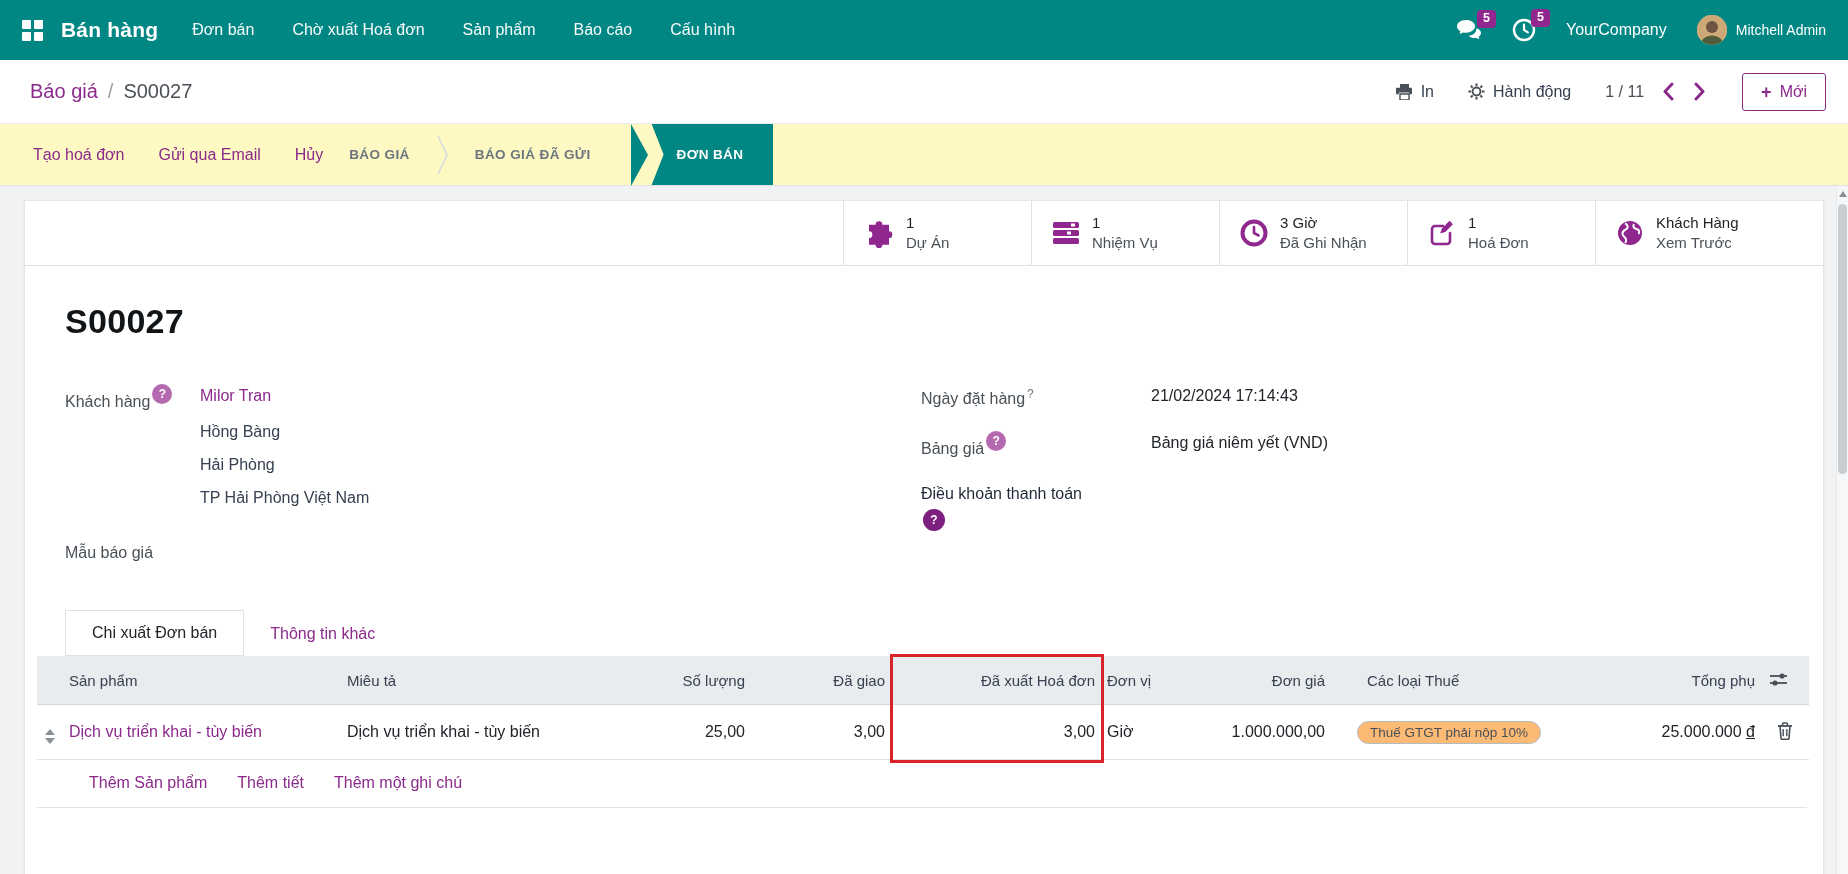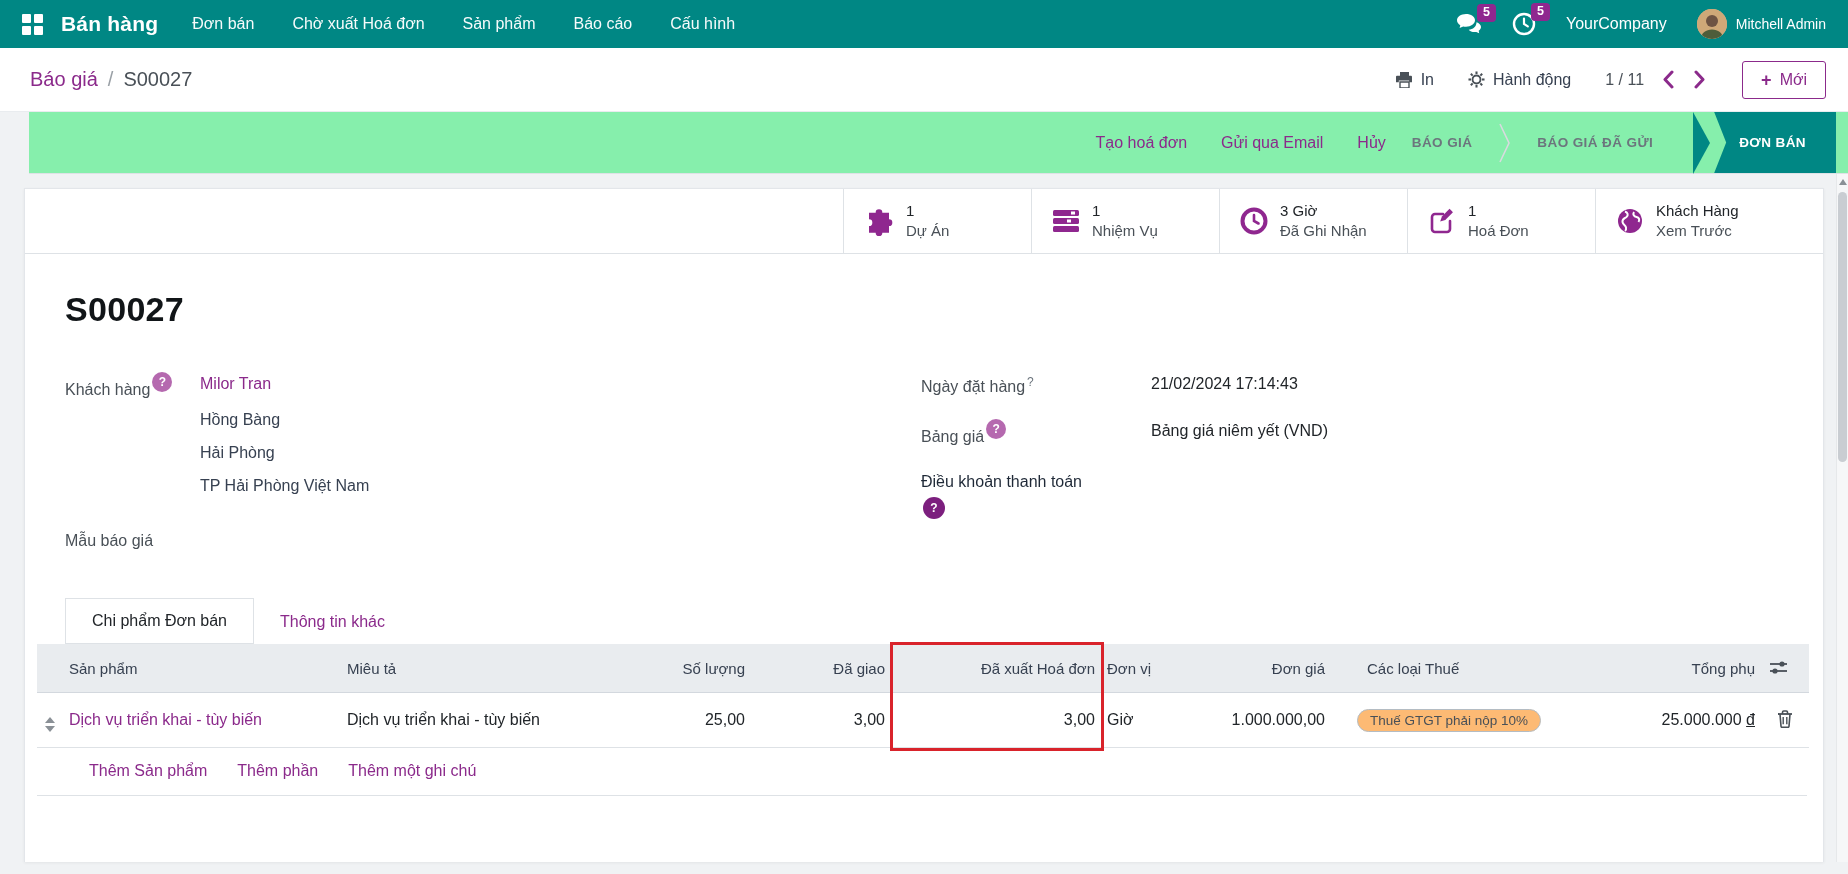--- a/index.html
+++ b/index.html
@@ -13,21 +13,21 @@
     --text-mid:#374151;
     --text-gray:#495057;
     --text-muted:#6c757d;
     --border:#dee2e6;
   }
   *{box-sizing:border-box;margin:0;padding:0;}
   html,body{width:1848px;height:874px;overflow:hidden;}
   body{font-family:"Liberation Sans","DejaVu Sans",sans-serif;font-size:16px;color:var(--text-dark);background:#f0f2f4;}
 
   
-  .topbar{height:48px;background:var(--topbar-bg);display:flex;align-items:center;justify-content:space-between;padding:0 22px;color:#fff;}
+  .topbar{height:60px;background:var(--topbar-bg);display:flex;align-items:center;justify-content:space-between;padding:0 22px;color:#fff;}
   .topbar-left{display:flex;align-items:center;gap:8px;}
   .apps-grid{display:grid;grid-template-columns:9px 9px;grid-template-rows:9px 9px;gap:3px;margin-right:10px;cursor:pointer;}
   .apps-grid span{background:#fff;border-radius:1px;display:block;}
   .app-name{font-size:21px;font-weight:700;margin-right:26px;letter-spacing:.2px;}
   .top-menu{display:flex;align-items:center;gap:38px;font-size:16px;}
   .top-menu .menu-item{color:#fff;cursor:pointer;opacity:.97;}
   .topbar-right{display:flex;align-items:center;gap:30px;}
   .icon-badge{position:relative;display:flex;align-items:center;cursor:pointer;}
   .count-badge{position:absolute;top:-9px;right:-14px;background:var(--badge-bg);color:#fff;font-size:12.5px;font-weight:700;padding:2px 6px;border-radius:4px;line-height:1.1;}
   .company-name{font-size:16px;}
@@ -42,21 +42,21 @@
   .breadcrumb .bc-sep{color:#9aa0a6;}
   .breadcrumb .bc-current{color:#495057;}
   .cp-controls{display:flex;align-items:center;gap:34px;}
   .cp-btn{display:flex;align-items:center;gap:8px;color:var(--text-mid);font-size:16px;cursor:pointer;background:none;border:none;font-family:inherit;}
   .pager{display:flex;align-items:center;gap:16px;}
   .pager-text{font-size:16px;color:var(--text-gray);}
   .pager-arrow{background:none;border:none;cursor:pointer;display:flex;align-items:center;padding:2px;}
   .btn-new{display:flex;align-items:center;gap:8px;border:1px solid var(--accent);color:var(--accent);background:#fff;font-size:16px;padding:9px 18px;border-radius:3px;cursor:pointer;font-family:inherit;}
   .btn-new .plus{font-weight:700;font-size:18px;line-height:1;}
 
-  .cp-row2{height:62px;background:#86efac;display:flex;align-items:stretch;justify-content:flex-end;border-bottom:1px solid var(--border);padding-right:12px;margin-left:29px;}
+  .cp-row2{height:62px;background:#fef9c3;display:flex;align-items:stretch;justify-content:flex-start;border-bottom:1px solid var(--border);padding-right:12px;}
   .action-buttons{display:flex;align-items:center;gap:34px;padding-left:33px;}
   .action-link{color:var(--accent);font-size:16px;cursor:pointer;background:none;border:none;font-family:inherit;}
   .statusbar{display:flex;align-items:stretch;}
   .stage{display:flex;align-items:center;font-size:13.5px;font-weight:700;letter-spacing:.4px;color:var(--text-muted);padding:0 26px;cursor:pointer;}
   .stage-sep{align-self:center;}
   .stage-current-wrap{position:relative;display:flex;align-items:stretch;margin-left:14px;cursor:pointer;}
   .stage-arrowhead{position:absolute;left:0;top:50%;transform:translateY(-50%);width:0;height:0;border-top:31px solid transparent;border-bottom:31px solid transparent;border-left:17px solid var(--topbar-bg);}
   .stage-current{display:flex;align-items:center;background:var(--topbar-bg);color:#fff;font-size:13.5px;font-weight:700;letter-spacing:.4px;padding:0 30px 0 46px;clip-path:polygon(21px 0,100% 0,100% 100%,21px 100%,33px 50%);min-width:142px;}
 
   
@@ -356,21 +356,21 @@
             <span class="fvalue">Bảng giá niêm yết (VND)</span>
           </div>
           <div class="frow mt26" style="flex-direction:column;">
             <span class="payment-label">Điều khoản thanh toán</span>
             <span class="hint-badge dark">?</span>
           </div>
         </div>
       </div>
 
       <div class="tabs">
-        <span class="tab active">Chi phẩm Đơn bán</span>
+        <span class="tab active">Chi xuất Đơn bán</span>
         <span class="tab inactive">Thông tin khác</span>
       </div>
     </div>
 
     <div class="table-wrap">
       <table>
         <colgroup>
           <col style="width:26px">
             <col style="width:278px">
             <col style="width:260px">
@@ -440,21 +440,21 @@
                     <line x1="9.8" y1="7" x2="9.8" y2="14.3" stroke="#495057" stroke-width="1.4"></line>
                   </svg>
               </button>
             </td>
           </tr>
         </tbody>
       </table>
 
       <div class="footer-links">
         <span class="action-link">Thêm Sản phẩm</span>
-        <span class="action-link">Thêm phần</span>
+        <span class="action-link">Thêm tiết</span>
         <span class="action-link">Thêm một ghi chú</span>
       </div>
     </div>
 
   <div class="red-highlight" style="left: 865px; top: 453.328px; width: 214px; height: 108.5px;"></div>
     </div>
 
   <div class="scrollbar" style="top:0;">
     <div class="sb-arrow">
         <i></i>

